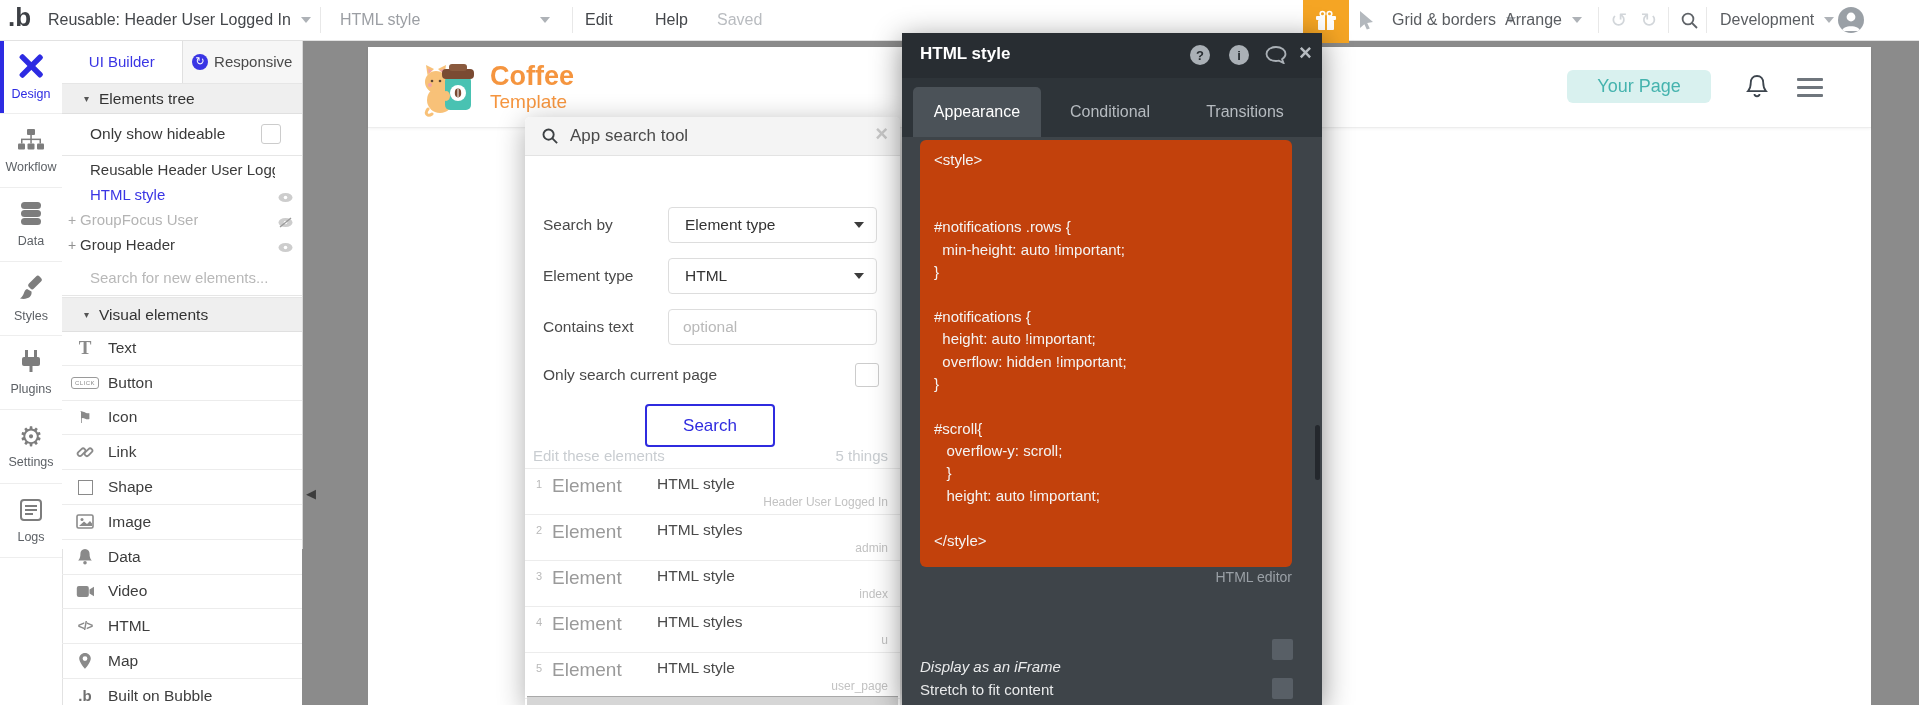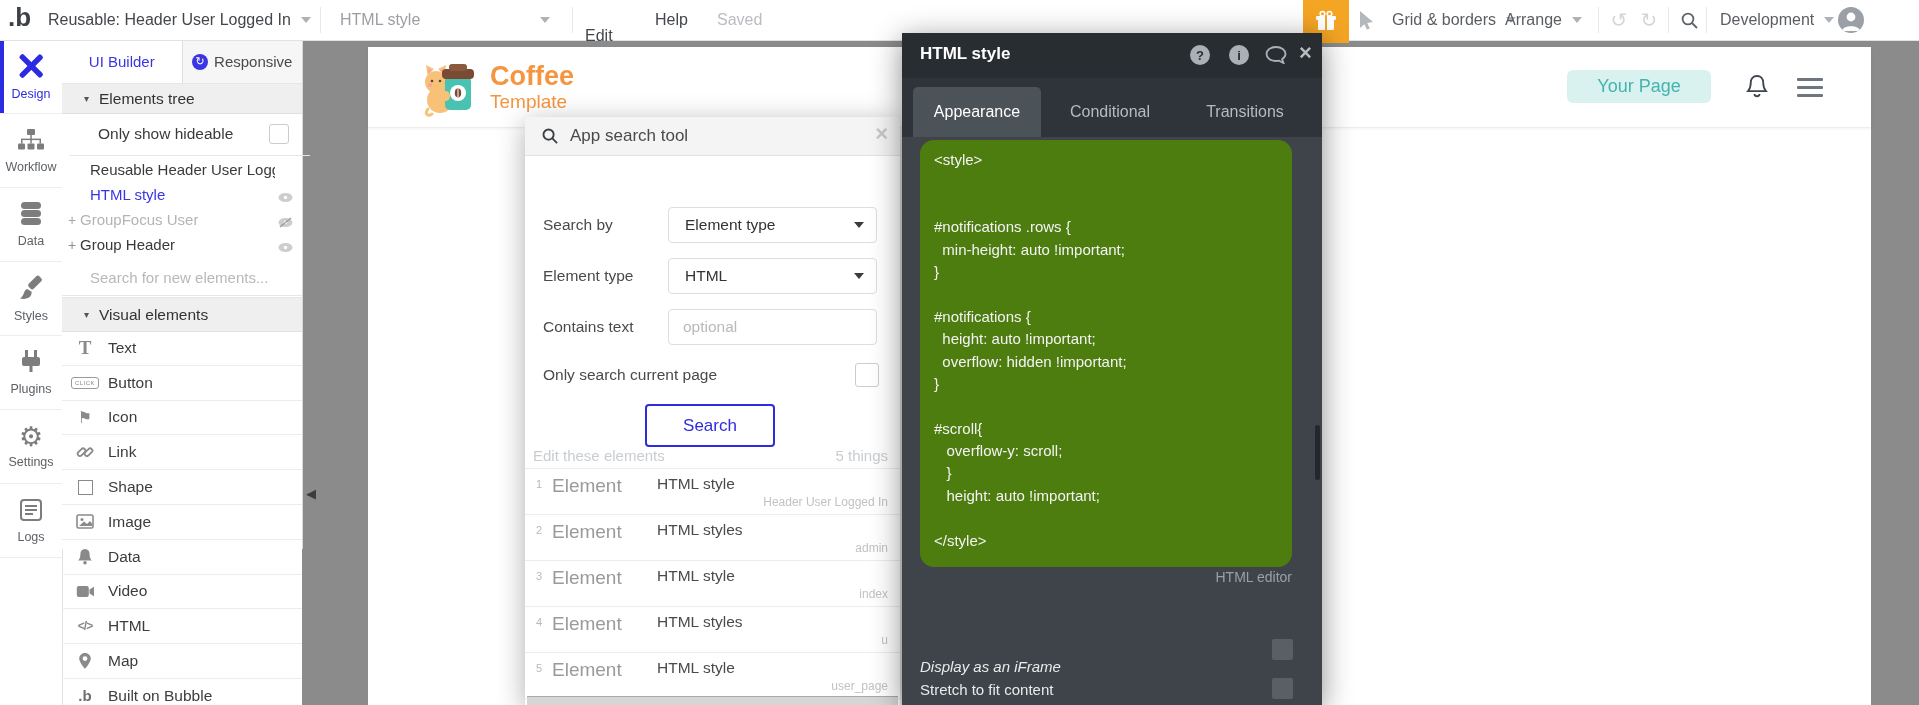--- a/index.html
+++ b/index.html
@@ -37,21 +37,21 @@
          border-right:1px solid #d8d8d8;z-index:9;}
   #panel-tabs{position:absolute;left:0;top:0;width:240px;height:43px;border-bottom:1px solid #e0e0e0;display:flex;}
   .ptab{flex:1;display:flex;align-items:center;justify-content:center;gap:6px;font-size:15px;cursor:pointer;}
   .ptab.active{color:#3a35e4;}
   .ptab.inactive{background:#f6f6f6;color:#4a4a4a;border-left:1px solid #e0e0e0;}
   .resp-ic{width:16px;height:16px;border-radius:50%;background:#3a35e4;color:#fff;font-size:11px;
            display:flex;align-items:center;justify-content:center;line-height:1;}
   .sec-head{position:absolute;left:0;width:240px;background:#efefef;border-bottom:1px solid #e0e0e0;
             border-top:1px solid #e6e6e6;display:flex;align-items:center;font-size:15.5px;color:#333;cursor:pointer;}
   .tri{font-size:10px;color:#555;margin:0 10px 0 22px;}
-  #hideable-row{position:absolute;left:8px;top:72px;width:240px;height:43px;border-bottom:1px solid #e6e6e6;
+  #hideable-row{position:absolute;left:0;top:72px;width:240px;height:43px;border-bottom:1px solid #e6e6e6;
                 display:flex;align-items:center;font-size:15.5px;color:#3a3a3a;}
   #hideable-row span.lbl{margin-left:28px;}
   .cb-light{position:absolute;width:18px;height:18px;border:1px solid #ccc;border-radius:3px;background:#fff;cursor:pointer;}
   .trow{position:absolute;left:0;width:240px;height:25px;display:flex;align-items:center;font-size:15px;cursor:pointer;}
   .t-plus{color:#a8a8a8;width:12px;margin-left:6px;font-size:14px;}
   .t-indent{width:28px;}
   .t-label{white-space:nowrap;overflow:hidden;max-width:185px;color:#3a3a3a;}
   .t-label.blue{color:#3a35e4;}
   .t-label.mutedt{color:#b4b4b4;}
   .eye{position:absolute;right:9px;top:7px;}
@@ -115,21 +115,21 @@
         box-shadow:0 6px 28px rgba(0,0,0,.45);z-index:30;}
   #prop-titlebar{position:absolute;left:0;top:0;width:420px;height:45px;background:#282d32;}
   #prop-title{position:absolute;left:18px;top:11px;font-size:17px;font-weight:bold;color:#fff;}
   .p-ic{position:absolute;top:12px;width:20px;height:20px;border-radius:50%;background:#aab0b6;color:#282d32;
         font-size:13px;font-weight:bold;display:flex;align-items:center;justify-content:center;cursor:pointer;}
   #prop-close{position:absolute;left:397px;top:7px;font-size:22px;font-weight:bold;color:#b7bcc1;cursor:pointer;}
   #prop-tabs{position:absolute;left:0;top:45px;width:420px;height:59px;background:#2e3439;}
   .e-tab{position:absolute;bottom:0;height:50px;display:flex;align-items:center;justify-content:center;
          font-size:16px;color:#b6bbc0;cursor:pointer;}
   .e-tab.active{left:11px;width:128px;background:#4b5258;border-radius:5px 5px 0 0;color:#fff;}
-  #code{position:absolute;left:18px;top:107px;width:372px;height:427px;background:#4d7c0f;border-radius:14px;
+  #code{position:absolute;left:18px;top:107px;width:372px;height:427px;background:#c2410c;border-radius:6px;
         box-sizing:border-box;padding:9px 14px;overflow:hidden;cursor:text;}
   .cline{height:22.4px;font-size:15px;color:#f4f4f4;white-space:pre;line-height:22.4px;}
   #editor-label{position:absolute;right:30px;top:536px;font-size:14px;color:#9aa0a6;}
   .opt-label{position:absolute;left:18px;font-size:15px;color:#e9eaeb;}
   .cb-dark{position:absolute;left:370px;width:21px;height:21px;background:#585f66;border-radius:2px;cursor:pointer;}
   #prop-scroll{position:absolute;left:413px;top:392px;width:5px;height:55px;background:#24282d;border-radius:3px;cursor:grab;}
 </style>
 </head>
 <body>
 
@@ -143,21 +143,21 @@
       <span class="caret"></span>
     </div>
     <div class="tb-sep" style="left:320px;"></div>
 
     <div class="tb-dd" style="left:340px;">
       <span class="tb-txt gray" style="width:190px;">HTML style</span>
       <span class="caret"></span>
     </div>
     <div class="tb-sep" style="left:572px;"></div>
 
-    <span class="tb-item" style="left:585px;margin-top:16px;">Edit</span>
+    <span class="tb-item" style="left:585px;">Edit</span>
     <span class="tb-item" style="left:655px;">Help</span>
     <span class="tb-item muted" style="left:717px;">Saved</span>
 
     <div id="gift">
       <svg width="24" height="24" viewBox="0 0 24 24">
         <rect x="4" y="10" width="16" height="10" rx="1" fill="#fff"></rect>
         <rect x="2" y="6" width="20" height="4" rx="1" fill="#fff"></rect>
         <rect x="11" y="6" width="2" height="14" fill="#f5a524"></rect>
         <circle cx="8.5" cy="3.8" r="2.3" fill="none" stroke="#fff" stroke-width="1.6"></circle>
         <circle cx="15.5" cy="3.8" r="2.3" fill="none" stroke="#fff" stroke-width="1.6"></circle>

